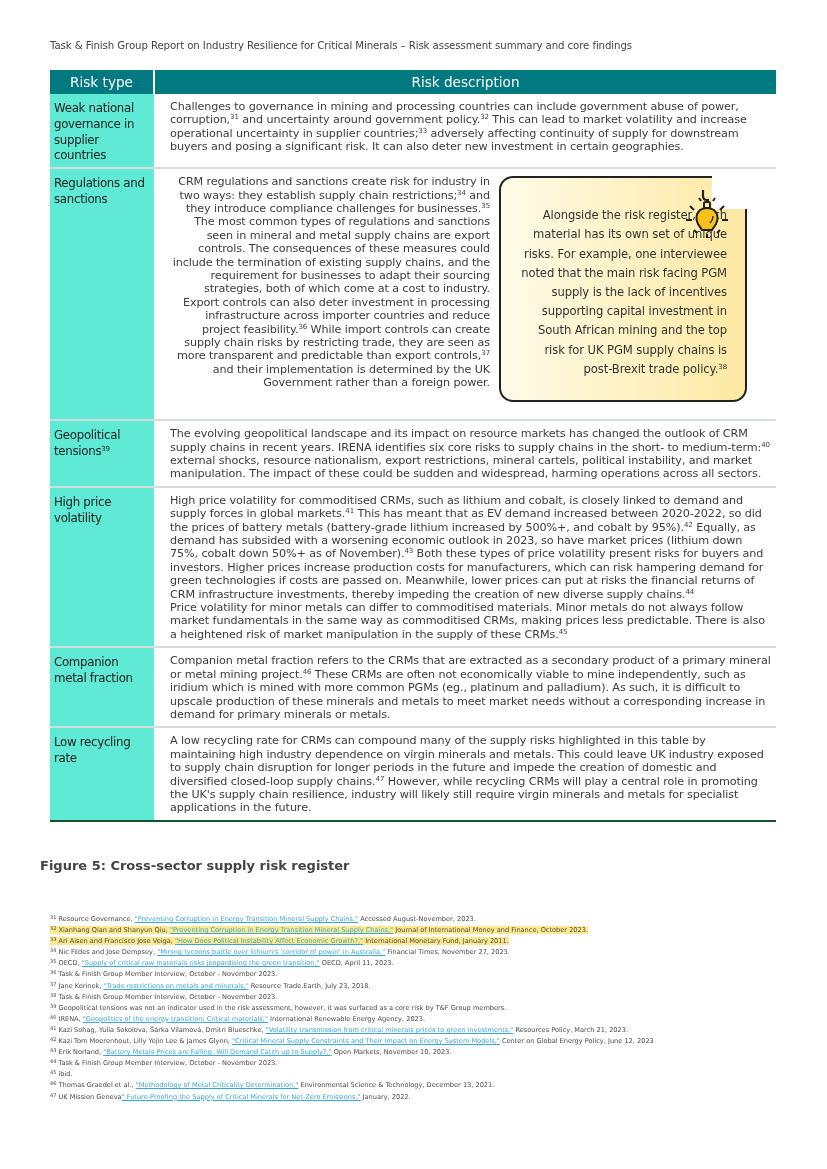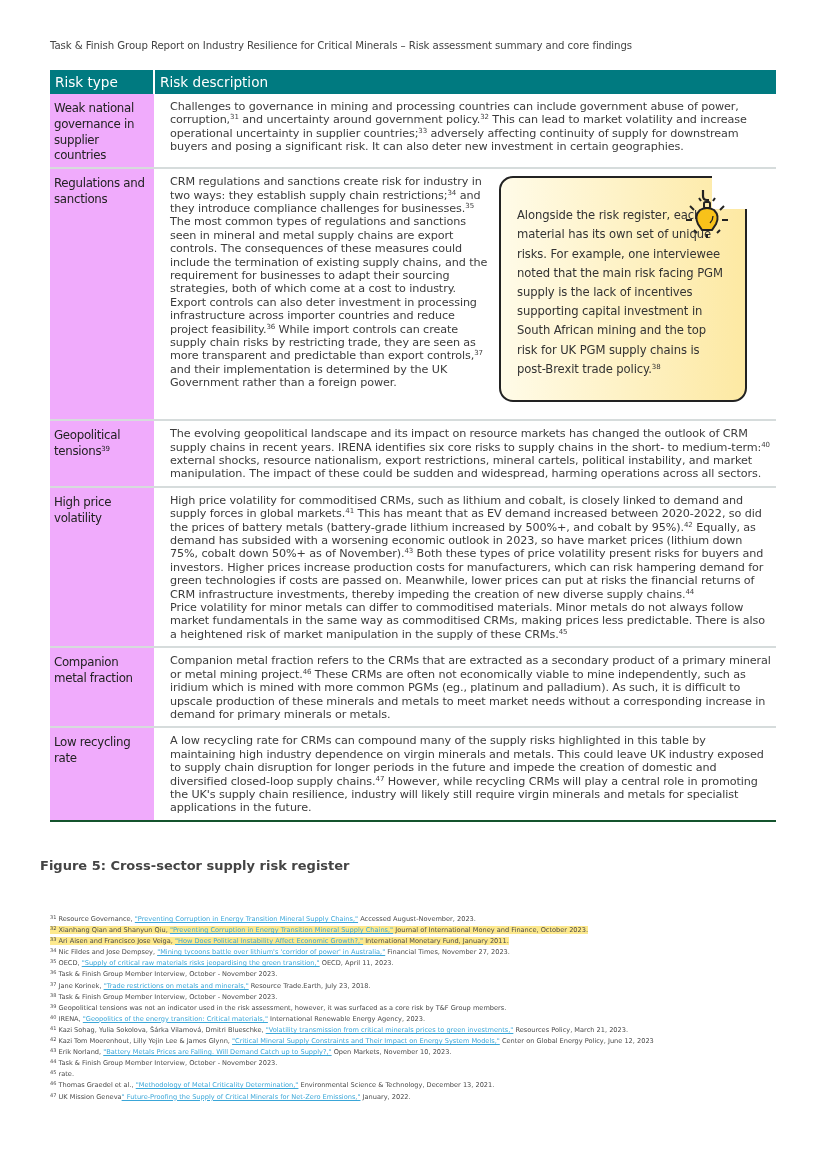--- a/index.html
+++ b/index.html
@@ -1,23 +1,23 @@
 <!DOCTYPE html>
 <html><head>
 <meta charset="utf-8">
 <style>
   * { box-sizing: border-box; margin: 0; padding: 0; }
   html, body { width: 827px; height: 1169px; background: #ffffff; }
   body { font-family: "DejaVu Sans", "Liberation Sans", sans-serif; color: #333; position: relative; overflow: hidden; }
   .running-header { position: absolute; left: 50px; top: 40px; font-size: 10.2px; color: #444; letter-spacing: -0.1px; }
   .risk-table { position: absolute; left: 50px; top: 70px; width: 726px; border-collapse: collapse; }
-  .risk-table th { background: #007a80; color: #fff; font-weight: normal; font-size: 13.6px; text-align: left; padding: 2px 5px; height: 24px; }
+  .risk-table th { background: #007a80; color: #fff; font-weight: normal; font-size: 13.6px; text-align: center; padding: 2px 5px; height: 24px; }
   .risk-table th.c1 { width: 104px; border-right: 2px solid #fff; }
   .risk-table td { vertical-align: top; font-size: 11.2px; line-height: 13.4px; padding: 6px 5px 5px 6px; border-bottom: 2px solid #d6dcdc; }
-  .risk-table td.type { background: #f0abfc; color: #222; font-size: 11.8px; line-height: 15.8px; padding: 7px 2px 3px 4px; width: 104px; letter-spacing: -0.3px; }
+  .risk-table td.type { background: #5eead4; color: #222; font-size: 11.8px; line-height: 15.8px; padding: 7px 2px 3px 4px; width: 104px; letter-spacing: -0.3px; }
   .risk-table td.desc { color: #3c3c3c; padding-left: 16px; letter-spacing: -0.1px; }
   .risk-table tr.last td { border-bottom: 2px solid #14532d; }
   sup { font-size: 7px; line-height: 0; vertical-align: 4px; }
   .reg-text { width: 320px; }
   .reg-cell { position: relative; }
   .callout { position: absolute; left: 345px; top: 7px; width: 248px; height: 226px; border: 2.5px solid #222; border-radius: 14px; background: linear-gradient(90deg, #fffbe8 0%, #fde9a3 100%); padding: 28px 18px 10px 16px; font-size: 11.6px; line-height: 19.2px; color: #333; }
   .callout-notch { position: absolute; right: -3px; top: -3px; width: 36px; height: 34px; background: #fff; }
   .bulb { position: absolute; right: 12px; top: 12px; width: 50px; height: 52px; }
   .callout-text { width: 210px; }
   .figure-caption { position: absolute; left: 40px; top: 858px; font-size: 13px; color: #444; font-weight: bold; }
@@ -42,21 +42,21 @@
   </thead>
   <tbody>
     <tr>
       <td class="type">Weak national governance in supplier countries</td>
       <td class="desc">
         <span>Challenges to governance in mining and processing countries can include government abuse of power, corruption,</span><sup>31</sup><span> and uncertainty around government policy.</span><sup>32</sup><span> This can lead to market volatility and increase operational uncertainty in supplier countries;</span><sup>33</sup><span> adversely affecting continuity of supply for downstream buyers and posing a significant risk. It can also deter new investment in certain geographies.</span>
       </td>
     </tr>
     <tr>
       <td class="type">Regulations and sanctions</td>
-      <td class="desc reg-cell" style="height:252px;">
+      <td class="desc reg-cell" style="height:252px;text-align:right;">
         <div class="reg-text">
           <span>CRM regulations and sanctions create risk for industry in two ways: they establish supply chain restrictions;</span><sup>34</sup><span> and they introduce compliance challenges for businesses.</span><sup>35</sup><span> The most common types of regulations and sanctions seen in mineral and metal supply chains are export controls. The consequences of these measures could include the termination of existing supply chains, and the requirement for businesses to adapt their sourcing strategies, both of which come at a cost to industry. Export controls can also deter investment in processing infrastructure across importer countries and reduce project feasibility.</span><sup>36</sup><span> While import controls can create supply chain risks by restricting trade, they are seen as more transparent and predictable than export controls,</span><sup>37</sup><span> and their implementation is determined by the UK Government rather than a foreign power.</span>
         </div>
         <div class="callout">
           <div class="callout-notch"></div>
           <svg class="bulb" viewBox="0 0 50 52">
             <path d="M24 -2 L24 6 Q24 10 28 10 L30 10" fill="none" stroke="#222" stroke-width="2.2" transform="translate(-4,0)"></path>
             <rect x="21" y="12" width="6" height="6" rx="1.5" fill="none" stroke="#222" stroke-width="2"></rect>
             <path d="M17 20 Q24 16 31 20 Q37 26 33 34 L29 40 L19 40 L15 34 Q11 26 17 20 Z" fill="#f8c21a" stroke="#222" stroke-width="2"></path>
             <path d="M27 33 Q30 30 30 26" fill="none" stroke="#222" stroke-width="1.3"></path>
@@ -112,18 +112,18 @@
   <div class="fn"><span class="num">35</span> <span>OECD, </span><a>"Supply of critical raw materials risks jeopardising the green transition,"</a><span> OECD, April 11, 2023.</span></div>
   <div class="fn"><span class="num">36</span> <span>Task &amp; Finish Group Member Interview, October - November 2023.</span></div>
   <div class="fn"><span class="num">37</span> <span>Jane Korinek, </span><a>"Trade restrictions on metals and minerals,"</a><span> Resource Trade.Earth, July 23, 2018.</span></div>
   <div class="fn"><span class="num">38</span> <span>Task &amp; Finish Group Member Interview, October - November 2023.</span></div>
   <div class="fn"><span class="num">39</span> <span>Geopolitical tensions was not an indicator used in the risk assessment, however, it was surfaced as a core risk by T&amp;F Group members.</span></div>
   <div class="fn"><span class="num">40</span> <span>IRENA, </span><a>"Geopolitics of the energy transition: Critical materials,"</a><span> International Renewable Energy Agency, 2023.</span></div>
   <div class="fn"><span class="num">41</span> <span>Kazi Sohag, Yulia Sokolova, Šárka Vilamová, Dmitri Blueschke, </span><a>"Volatility transmission from critical minerals prices to green investments,"</a><span> Resources Policy, March 21, 2023.</span></div>
   <div class="fn"><span class="num">42</span> <span>Kazi Tom Moerenhout, Lilly Yejin Lee &amp; James Glynn, </span><a>"Critical Mineral Supply Constraints and Their Impact on Energy System Models,"</a><span> Center on Global Energy Policy, June 12, 2023</span></div>
   <div class="fn"><span class="num">43</span> <span>Erik Norland, </span><a>"Battery Metals Prices are Falling. Will Demand Catch up to Supply?,"</a><span> Open Markets, November 10, 2023.</span></div>
   <div class="fn"><span class="num">44</span> <span>Task &amp; Finish Group Member Interview, October - November 2023.</span></div>
-  <div class="fn"><span class="num">45</span> <span>rate.</span></div>
+  <div class="fn"><span class="num">45</span> <span>ibid.</span></div>
   <div class="fn"><span class="num">46</span> <span>Thomas Graedel et al., </span><a>"Methodology of Metal Criticality Determination,"</a><span> Environmental Science &amp; Technology, December 13, 2021.</span></div>
   <div class="fn"><span class="num">47</span> <span>UK Mission Geneva</span><a>" Future-Proofing the Supply of Critical Minerals for Net-Zero Emissions,"</a><span> January, 2022.</span></div>
 </div>
 
 <div class="page-number">19</div>
 
 </body></html>

